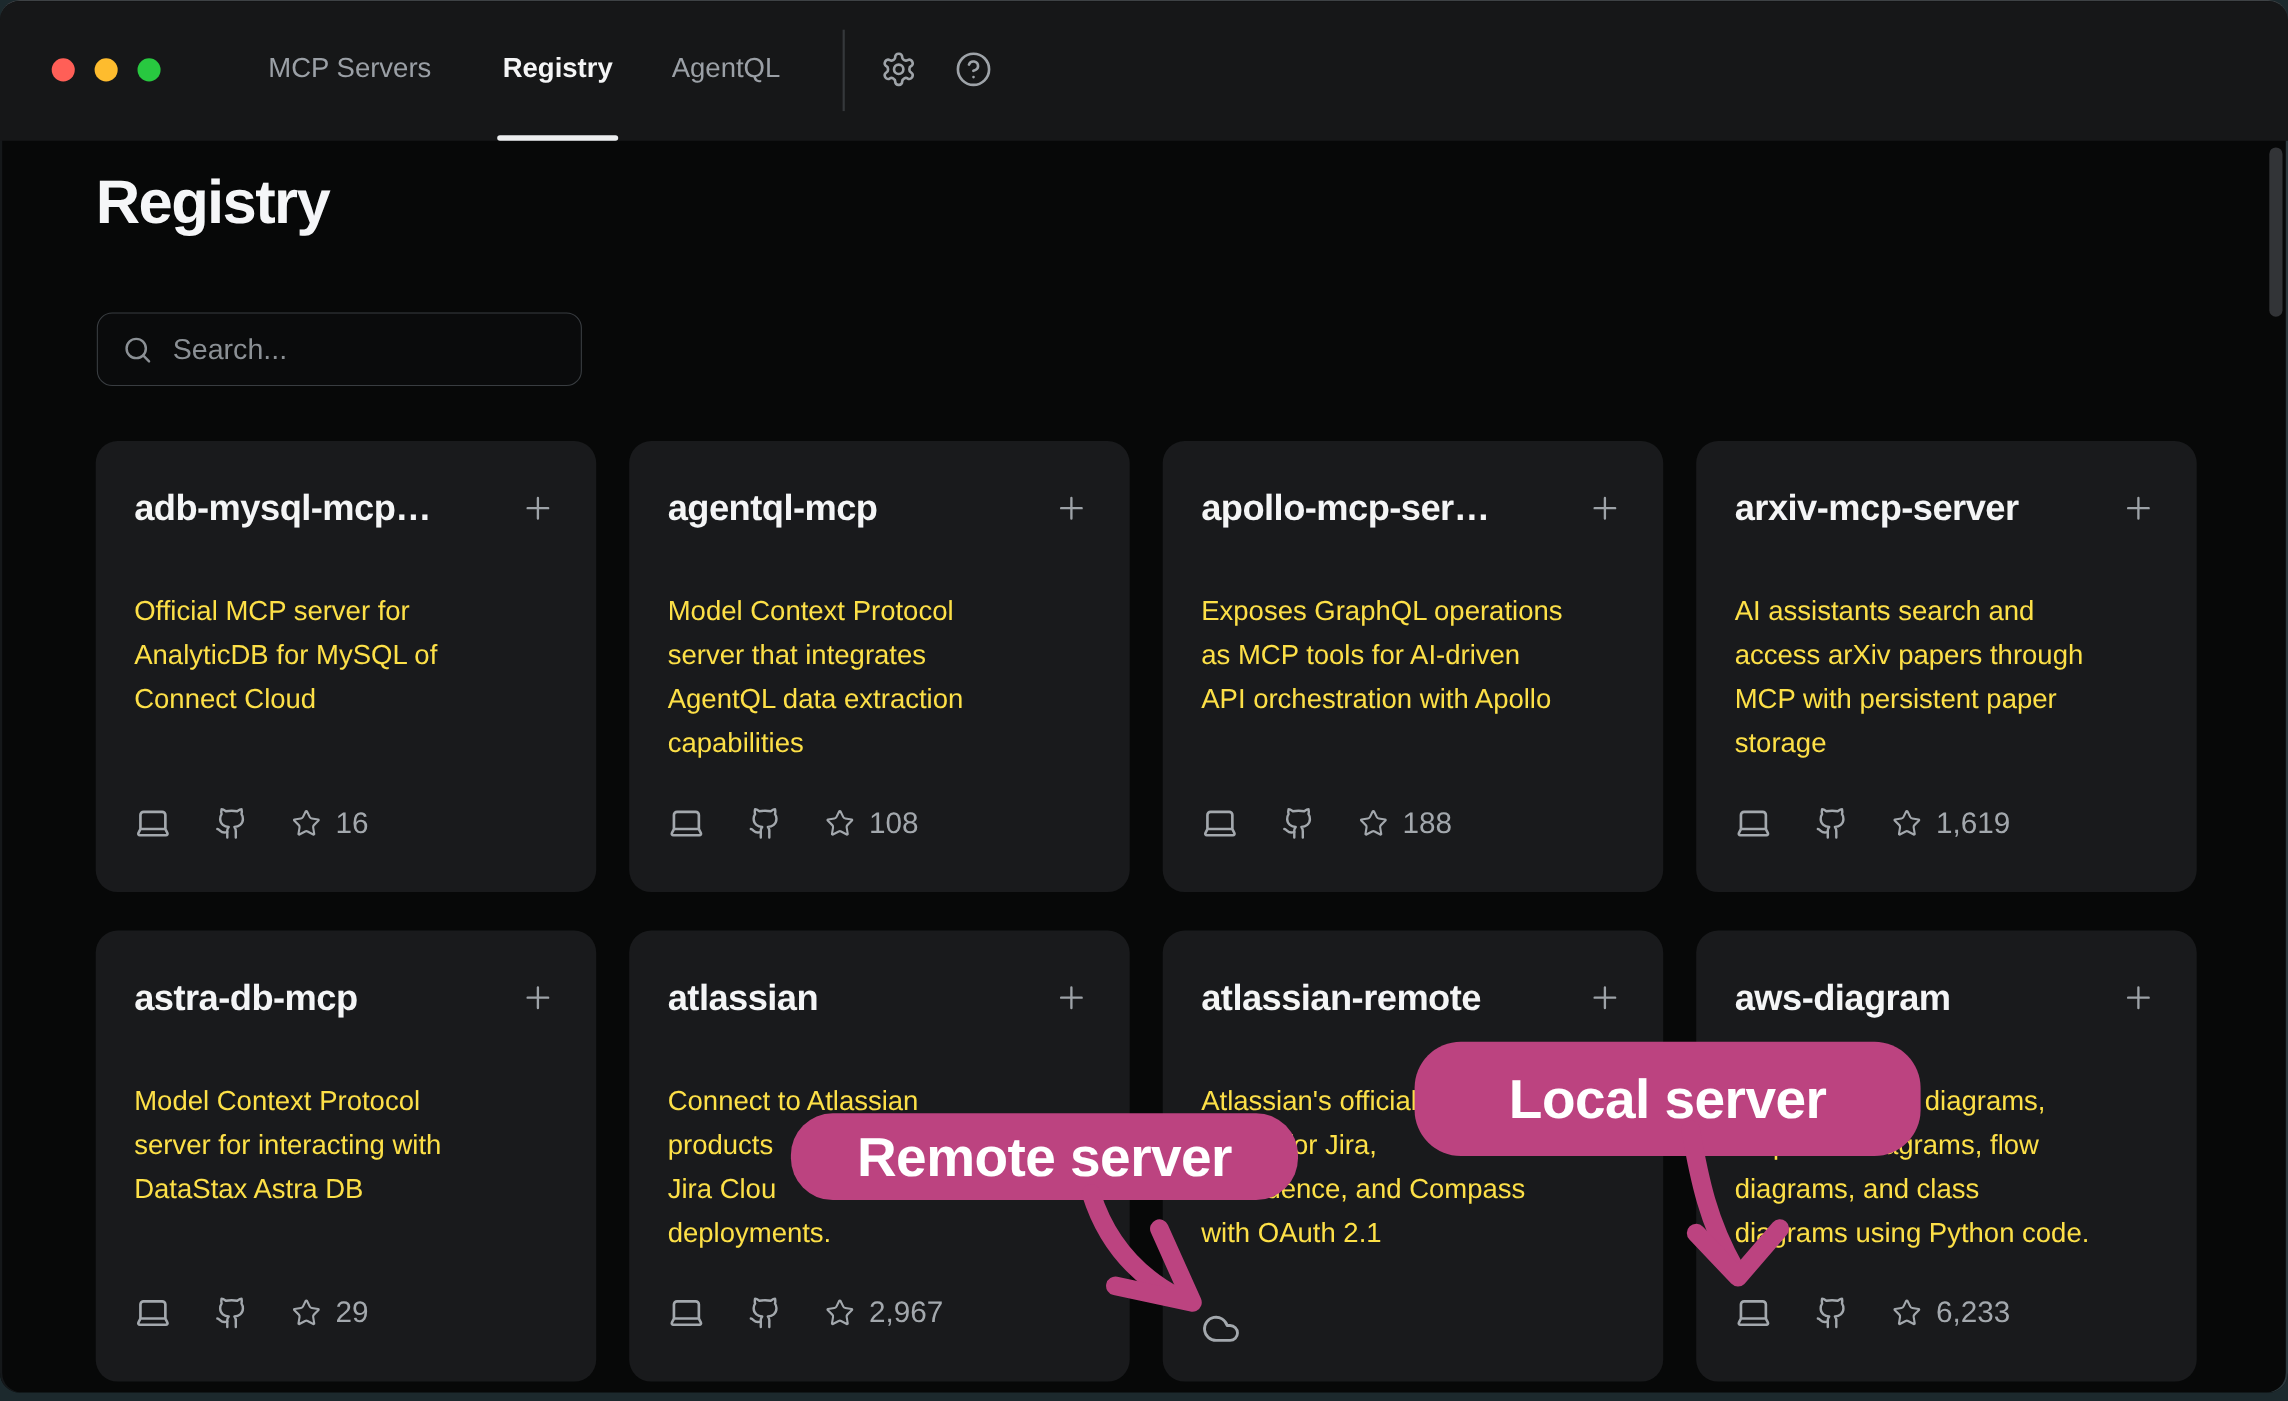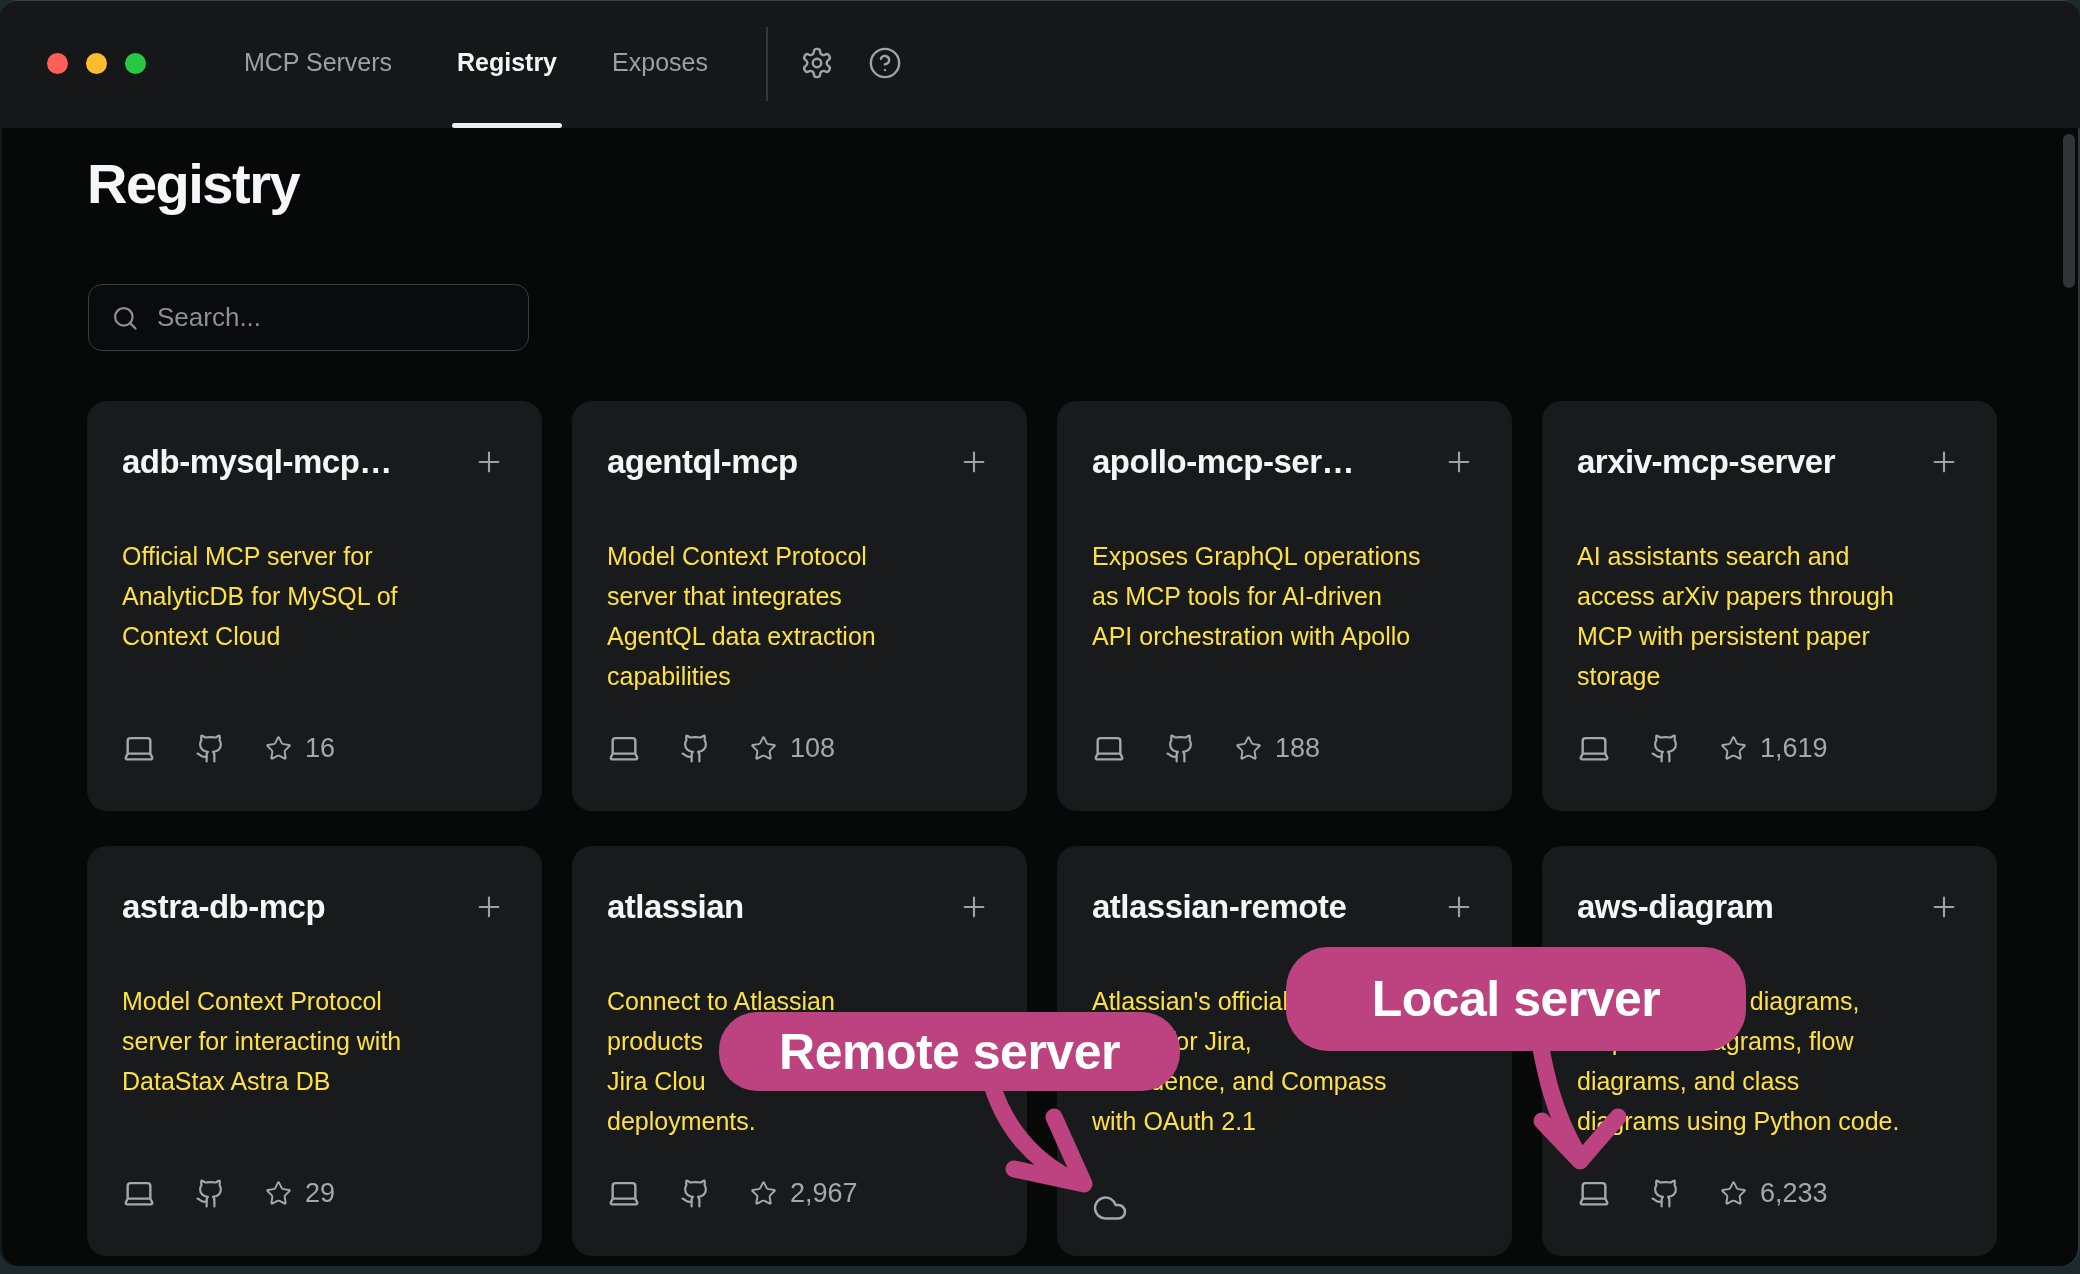--- a/index.html
+++ b/index.html
@@ -82,21 +82,21 @@
 <div class="window">
 
   <div class="titlebar">
     <span class="traffic t-close"></span>
     <span class="traffic t-min"></span>
     <span class="traffic t-zoom"></span>
 
     <nav id="tabs">
         <button class="tab" style="left: 318px;">MCP Servers</button>
         <button class="tab active" style="left: 507px;">Registry</button>
-        <button class="tab" style="left: 660px;">Exposes</button>
+        <button class="tab" style="left: 660px;">AgentQL</button>
       </nav>
     <div class="tab-underline"></div>
 
     <div class="tb-divider"></div>
 
     <button class="tb-btn tb-gear">
       <svg viewBox="0 0 24 24" fill="none" stroke="currentColor" stroke-width="1.7" stroke-linecap="round" stroke-linejoin="round">
         <path d="M12.22 2h-.44a2 2 0 0 0-2 2v.18a2 2 0 0 1-1 1.73l-.43.25a2 2 0 0 1-2 0l-.15-.08a2 2 0 0 0-2.73.73l-.22.38a2 2 0 0 0 .73 2.73l.15.1a2 2 0 0 1 1 1.72v.51a2 2 0 0 1-1 1.74l-.15.09a2 2 0 0 0-.73 2.73l.22.38a2 2 0 0 0 2.73.73l.15-.08a2 2 0 0 1 2 0l.43.25a2 2 0 0 1 1 1.73V20a2 2 0 0 0 2 2h.44a2 2 0 0 0 2-2v-.18a2 2 0 0 1 1-1.73l.43-.25a2 2 0 0 1 2 0l.15.08a2 2 0 0 0 2.73-.73l.22-.39a2 2 0 0 0-.73-2.73l-.15-.08a2 2 0 0 1-1-1.74v-.5a2 2 0 0 1 1-1.74l.15-.09a2 2 0 0 0 .73-2.73l-.22-.38a2 2 0 0 0-2.73-.73l-.15.08a2 2 0 0 1-2 0l-.43-.25a2 2 0 0 1-1-1.73V4a2 2 0 0 0-2-2z"></path>
         <circle cx="12" cy="12" r="3"></circle>
       </svg>
@@ -124,21 +124,21 @@
   <div class="card">
     <div class="card-title">adb-mysql-mcp…</div>
     <button class="add-btn">
       <svg viewBox="0 0 24 24" fill="none" stroke="currentColor" stroke-width="1.6" stroke-linecap="round">
         <path d="M12 5v14M5 12h14"></path>
       </svg>
     </button>
     <div class="card-desc">
           <div>Official MCP server for</div>
           <div>AnalyticDB for MySQL of</div>
-          <div>Context Cloud</div>
+          <div>Connect Cloud</div>
         </div>
     <div class="card-footer">
           <span class="icon-wrap">
             <svg width="34" height="34" viewBox="0 0 24 24" fill="none" stroke="currentColor" stroke-width="1.7" stroke-linecap="round" stroke-linejoin="round">
               <path d="M20 16V7a2 2 0 0 0-2-2H6a2 2 0 0 0-2 2v9m16 0H4m16 0 1.28 2.55a1 1 0 0 1-.9 1.45H3.62a1 1 0 0 1-.9-1.45L4 16"></path>
             </svg>
           </span>
           <span class="icon-wrap">
             <svg width="31" height="31" viewBox="0 0 24 24" fill="none" stroke="currentColor" stroke-width="1.7" stroke-linecap="round" stroke-linejoin="round">
               <path d="M15 22v-4a4.8 4.8 0 0 0-1-3.5c3 0 6-2 6-5.5.08-1.25-.27-2.48-1-3.5.28-1.15.28-2.35 0-3.5 0 0-1 0-3 1.5-2.64-.5-5.36-.5-8 0C6 2 5 2 5 2c-.3 1.15-.3 2.35 0 3.5A5.403 5.403 0 0 0 4 9c0 3.5 3 5.5 6 5.5-.39.49-.68 1.05-.85 1.65-.17.6-.22 1.23-.15 1.85v4"></path>

